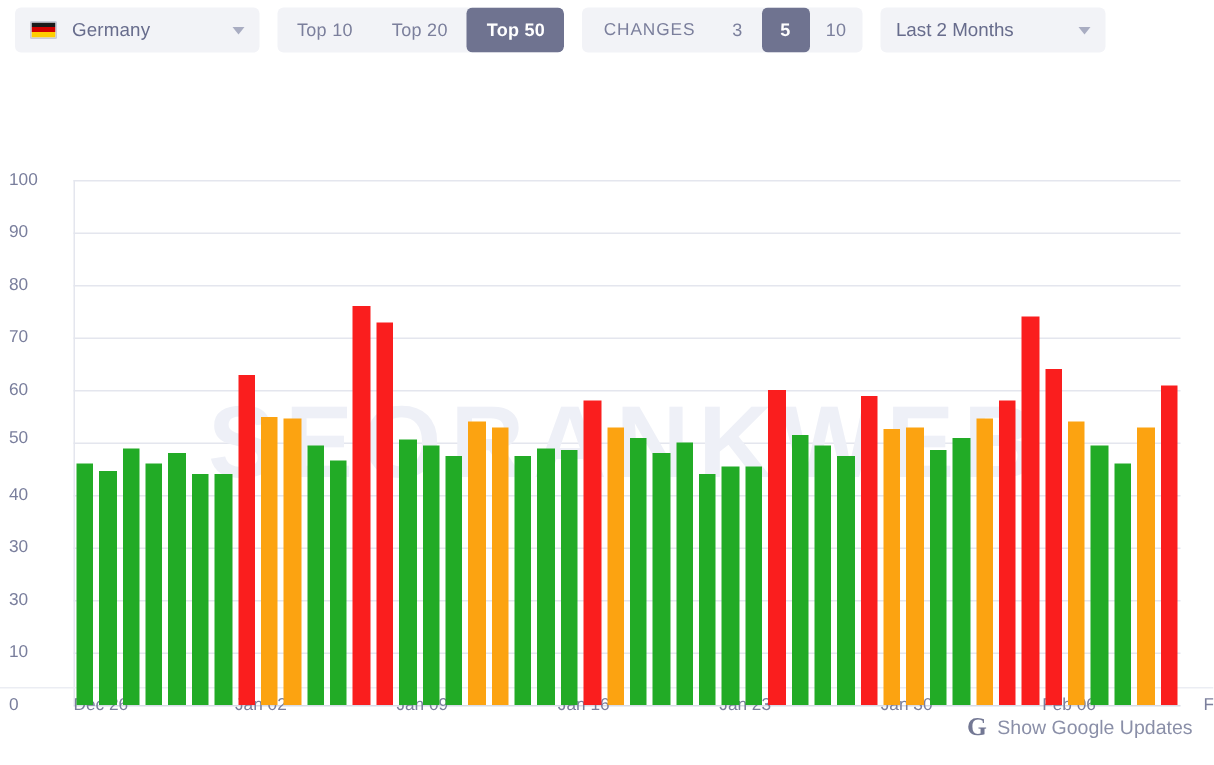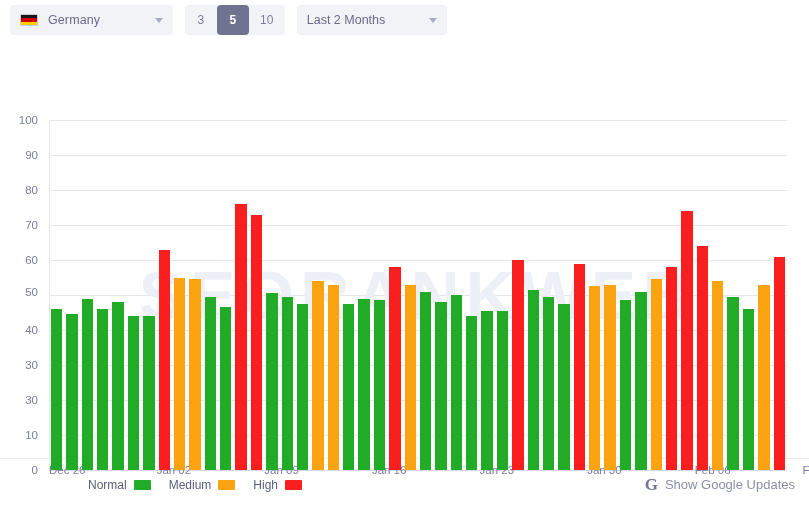--- a/index.html
+++ b/index.html
@@ -140,21 +140,20 @@
     width: 1px;
     height: 350px;
     background: #e4e6ee;
   }
   .ytick {
     position: absolute;
     right: 0;
     font-size: 11.5px;
     color: #797e9c;
     transform: translateY(-50%);
-    text-align: right;
     width: 32px;
   }
   .ylabels {
     position: absolute;
     left: 0;
     top: 82px;
     width: 38px;
     height: 350px;
   }
   .xtick {
@@ -251,22 +250,28 @@
 <div class="toolbar">
 
   <div class="pill country-select">
     <span class="country-left">
       <span class="flag"></span>
       <span class="country-name">Germany</span>
     </span>
     <span class="caret"></span>
   </div>
 
-
   <div class="pill seg-group">
+    <span class="seg">Top 10</span>
+    <span class="seg">Top 20</span>
+    <span class="seg active">Top 50</span>
+  </div>
+
+  <div class="pill seg-group">
+    <span class="seg-label">CHANGES</span>
     <span class="seg num">3</span>
     <span class="seg num active">5</span>
     <span class="seg num">10</span>
   </div>
 
   <div class="pill period-select">
     <span class="period-name">Last 2 Months</span>
     <span class="caret"></span>
   </div>
 
@@ -355,31 +360,17 @@
     <div class="xtick" style="left: 156.625px;">Jan 02</div>
     <div class="xtick" style="left: 264.25px;">Jan 09</div>
     <div class="xtick" style="left: 371.875px;">Jan 16</div>
     <div class="xtick" style="left: 479.5px;">Jan 23</div>
     <div class="xtick" style="left: 587.125px;">Jan 30</div>
     <div class="xtick" style="left: 694.75px;">Feb 06</div>
     <div class="xtick" style="left: 802.375px;">Feb 13</div>
   </div>
 
 <div class="footer">
-  <div class="legend">
-      <div class="legend-item">
-        <span>Normal</span>
-        <span class="swatch" style="background: rgb(34, 171, 38);"></span>
-      </div>
-      <div class="legend-item">
-        <span>Medium</span>
-        <span class="swatch" style="background: rgb(252, 163, 17);"></span>
-      </div>
-      <div class="legend-item">
-        <span>High</span>
-        <span class="swatch" style="background: rgb(250, 30, 30);"></span>
-      </div>
-    </div>
   <div class="gupdates">
     <span class="g-icon">G</span>
     <span>Show Google Updates</span>
   </div>
 </div>
 
 </body></html>

